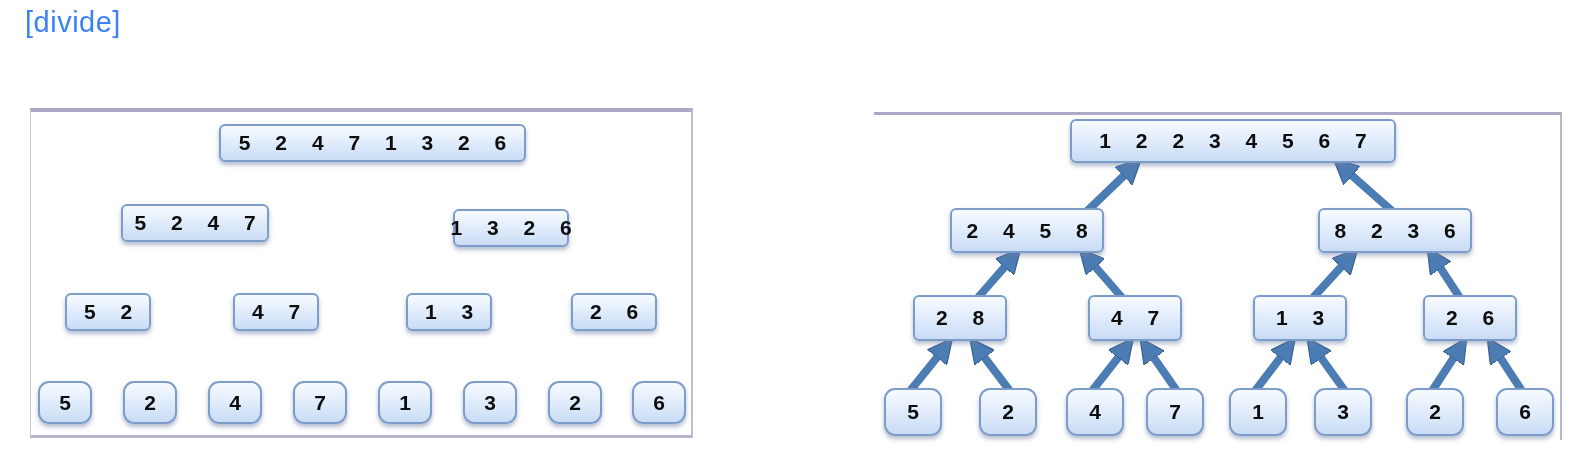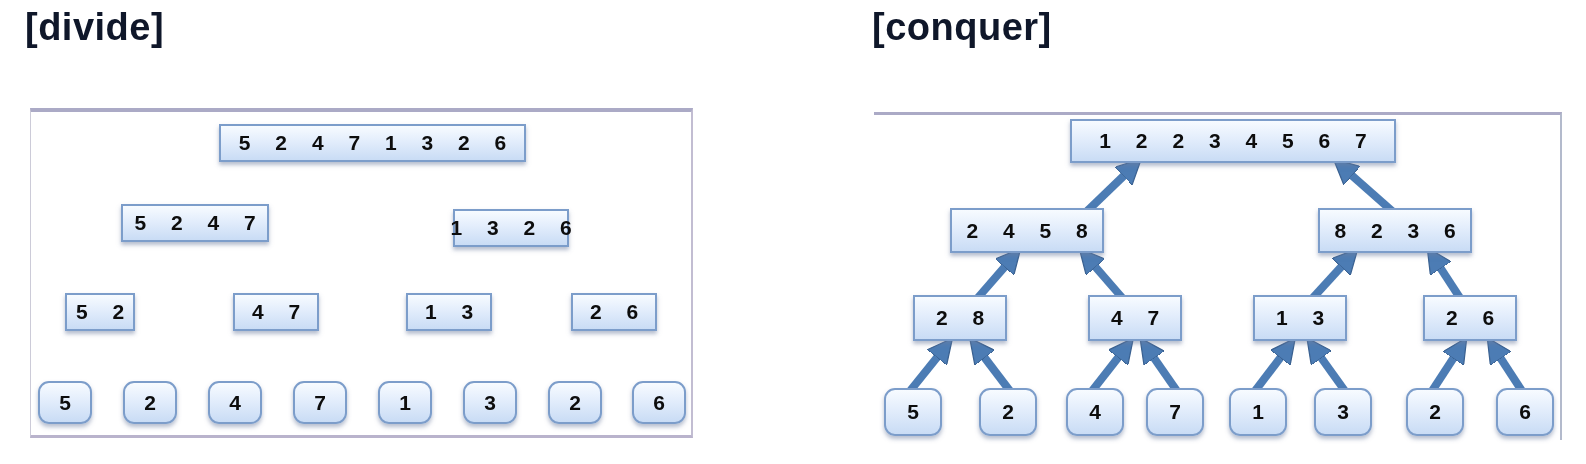--- a/index.html
+++ b/index.html
@@ -16,23 +16,23 @@
   body { font-family: "Liberation Sans", sans-serif; }
   .stage {
     position: relative;
     width: 1586px;
     height: 464px;
     background: #ffffff;
     overflow: hidden;
   }
   .title {
     position: absolute;
-    font-size: 38px;
-    font-weight: 700;
-    color: #0f172a;
+    font-size: 29px;
+    font-weight: 400;
+    color: #3b82f6;
     letter-spacing: 0.5px;
     white-space: pre;
   }
   .title-divide  { left: 25px;  top: 6px; }
   .title-conquer { left: 872px; top: 6px; }
 
   .panel { position: absolute; background: #ffffff; }
   .panel-divide {
     left: 30px; top: 108px; width: 663px; height: 330px;
     border-top: 4px solid var(--panel-top-border);
@@ -47,49 +47,48 @@
     text-align: right;
   }
 
   .node {
     position: absolute;
     display: flex;
     align-items: center;
     justify-content: center;
     background: linear-gradient(180deg, var(--box-top) 0%, var(--box-mid) 42%, var(--box-bot) 100%);
     border: 2px solid var(--box-border);
-    border-radius: 0;
+    border-radius: 6px;
     box-shadow: 0 3px 4px rgba(110,125,160,0.5);
     font-weight: bold;
     font-size: 21px;
     color: #0d0d0d;
     white-space: pre;
     word-spacing: 19px;
   }
   .single { border-radius: 11px; word-spacing: normal; }
 
   .arrows { position: absolute; left: 0; top: 0; width: 688px; height: 328px; overflow: visible; }
   .arrow-line { stroke: var(--arrow-color); stroke-width: 8; }
   .arrow-head { fill: var(--arrow-color); stroke: var(--arrow-edge); stroke-width: 0.5; }
 </style>
 </head>
 <body>
 
 <div class="stage">
 
   <div class="title title-divide">[divide]</div>
-  <div class="title title-conquer">[conquer]</div>
 
   <div class="panel panel-divide">
     <div class="node" style="left:188px;top:12px;width:307px;height:38px">5 2 4 7 1 3 2 6</div>
 
     <div class="node" style="left:90px;top:92px;width:148px;height:38px">5 2 4 7</div>
     <div class="node" style="left:422px;top:97px;width:116px;height:38px">1 3 2 6</div>
 
-    <div class="node" style="left:34px;top:181px;width:70px;height:38px">5 2</div>
+    <div class="node" style="left:34px;top:181px;width:86px;height:38px">5 2</div>
     <div class="node" style="left:202px;top:181px;width:86px;height:38px">4 7</div>
     <div class="node" style="left:375px;top:181px;width:86px;height:38px">1 3</div>
     <div class="node" style="left:540px;top:181px;width:86px;height:38px">2 6</div>
 
     <div class="node single" style="left:7px;top:269px;width:54px;height:43px">5</div>
     <div class="node single" style="left:92px;top:269px;width:54px;height:43px">2</div>
     <div class="node single" style="left:177px;top:269px;width:54px;height:43px">4</div>
     <div class="node single" style="left:262px;top:269px;width:54px;height:43px">7</div>
     <div class="node single" style="left:347px;top:269px;width:54px;height:43px">1</div>
     <div class="node single" style="left:432px;top:269px;width:54px;height:43px">3</div>

